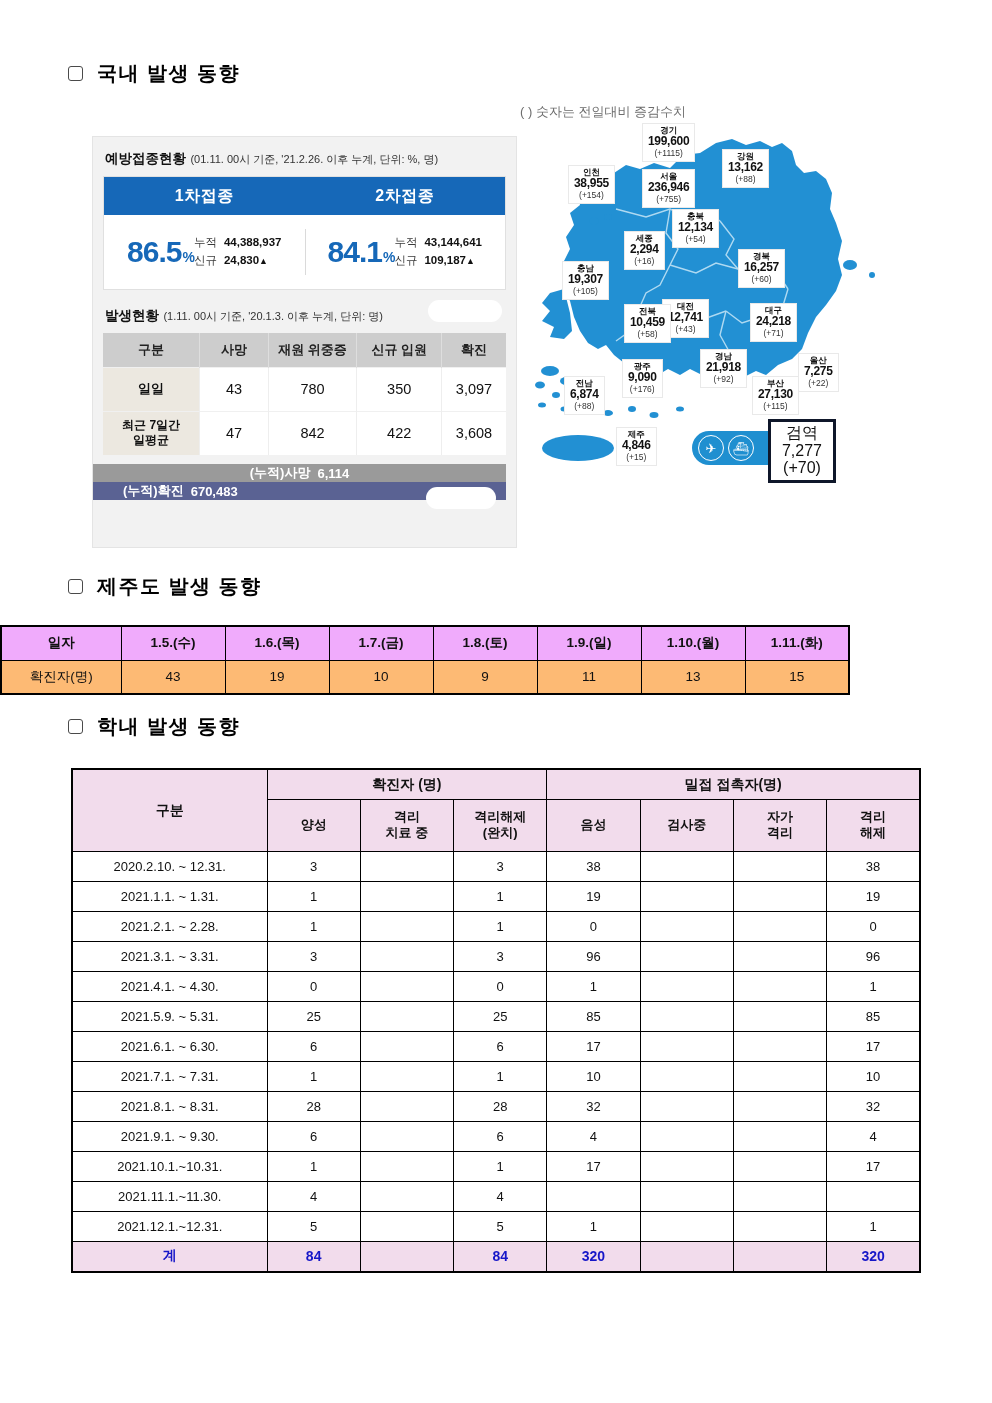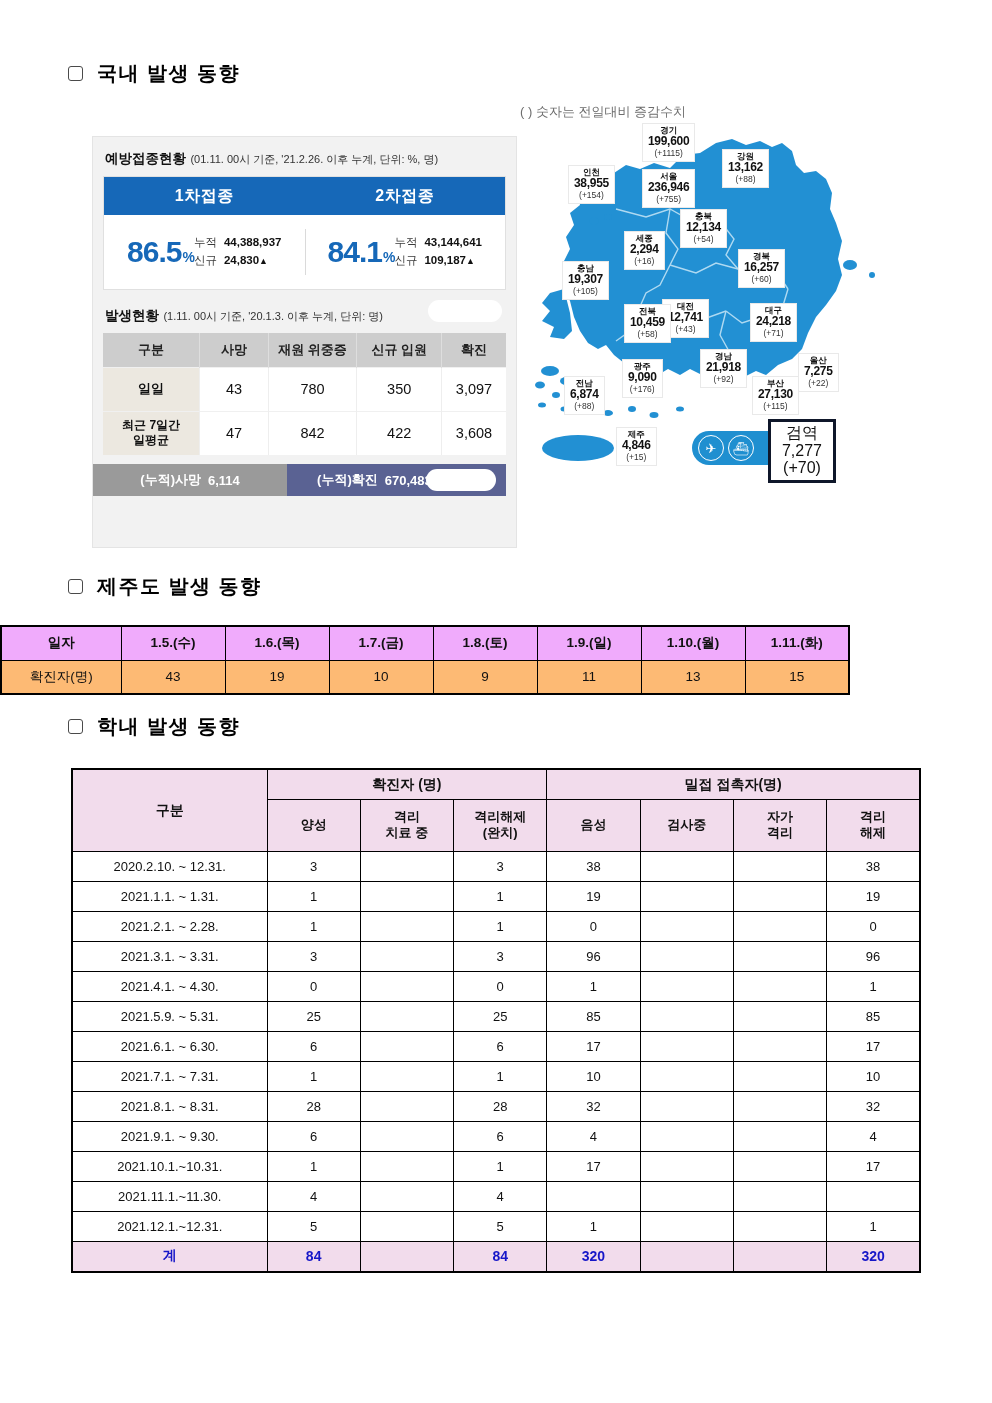--- a/index.html
+++ b/index.html
@@ -150,20 +150,21 @@
     font-size: 13px;
     font-weight: bold;
     line-height: 1.25;
   }
   .occ-table td.rowhead.two { font-size: 12px; }
 
   .sum-bar {
     margin: 9px 10px 0 0;
     display: flex;
     height: 32px;
+    flex-direction: column;
   }
   .sum-left {
     flex: 0 0 47%;
     background: #9a9a9a;
     color: #fff;
     display: flex; align-items: center; justify-content: center;
     font-size: 13px; font-weight: bold;
     gap: 7px;
   }
   .sum-right {
@@ -470,21 +471,21 @@
         <span class="m-num">38,955</span>
         <span class="m-dlt">(+154)</span>
       </div>
 
       <div class="mlabel" style="left:122px; top:68px;">
         <span class="m-name">서울</span>
         <span class="m-num">236,946</span>
         <span class="m-dlt">(+755)</span>
       </div>
 
-      <div class="mlabel" style="left:160px; top:108px;">
+      <div class="mlabel" style="left:152px; top:108px;">
         <span class="m-name">충북</span>
         <span class="m-num">12,134</span>
         <span class="m-dlt">(+54)</span>
       </div>
 
       <div class="mlabel" style="left:104px; top:130px;">
         <span class="m-name">세종</span>
         <span class="m-num">2,294</span>
         <span class="m-dlt">(+16)</span>
       </div>

